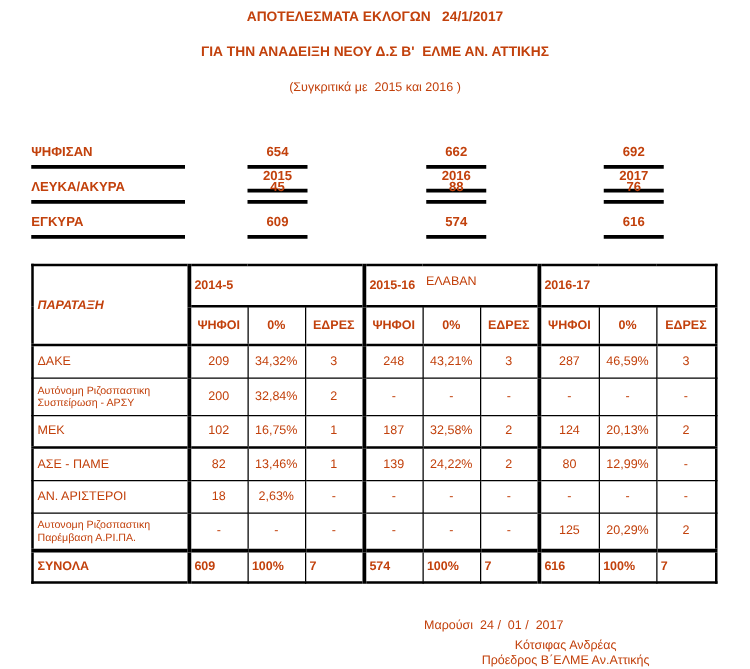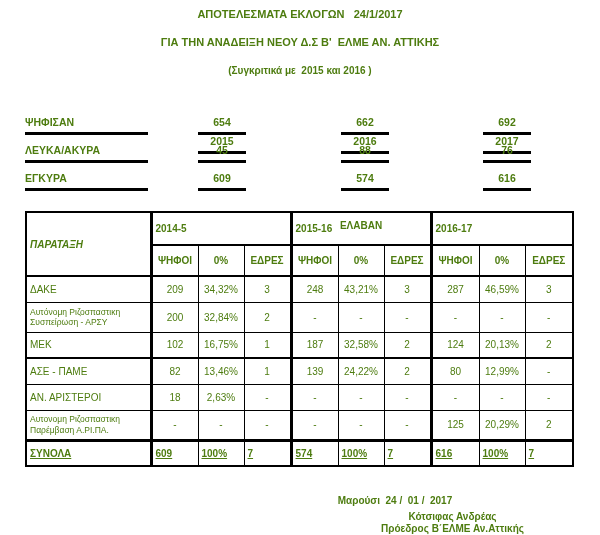--- a/index.html
+++ b/index.html
@@ -1,20 +1,20 @@
 <!DOCTYPE html>
 <html><head>
 <meta charset="utf-8">
 <style>
   html,body { margin:0; padding:0; background:#fff; }
   .page {
     position:relative; width:600px; height:535px; background:#ffffff;
-    font-family:"Liberation Sans", sans-serif; color:#4d7c0f; overflow:hidden;
-  }
-  .abs { position:absolute;font-weight:bold; }
+    font-family:"Liberation Sans", sans-serif; color:#c2410c; overflow:hidden;
+  }
+  .abs { position:absolute; }
   .pre { white-space:pre; }
 
   
   .doc-title    { top:8px;  left:0; width:600px; text-align:center; font-size:11px; font-weight:bold; }
   .doc-subtitle { top:36px; left:0; width:600px; text-align:center; font-size:11px; font-weight:bold; }
   .doc-note     { top:65px; left:0; width:600px; text-align:center; font-size:10px; }
 
   
   .sum-label {
     left:25px; width:123px; border-bottom:3px solid #000;
@@ -38,21 +38,21 @@
   table.main td { border:1px solid #000; padding:1px 3px; overflow:hidden; vertical-align:middle; }
   .party-h   { font-weight:bold; text-align:left; }
   .group-h   { font-weight:bold; text-align:left; border-bottom:2px solid #000 !important; }
   .sub-h     { font-weight:bold; text-align:center; border-bottom:2px solid #000 !important; }
   .hdr-bot   { border-bottom:2px solid #000 !important;font-style:italic; }
   .gsep      { border-left:3px solid #000 !important; }
   .party-cell{ text-align:left; }
   .small     { font-size:8.5px; line-height:1.2; }
   .val       { text-align:center; }
   tr.mek td  { border-bottom:2px solid #000;margin-top:41px; }
-  tr.totals td { border-top:3px solid #000; font-weight:bold; text-align:left;text-decoration:underline; }
+  tr.totals td { border-top:3px solid #000; font-weight:bold; text-align:left; }
 
   
   .place-date { top:495px; left:250px; width:290px; text-align:center; font-size:10px; }
   .sig-name   { top:511px; left:310px; width:285px; text-align:center; font-size:10px; }
   .sig-title  { top:523px; left:310px; width:285px; text-align:center; font-size:10px; }
 </style>
 </head>
 <body>
 
 <div class="page">

